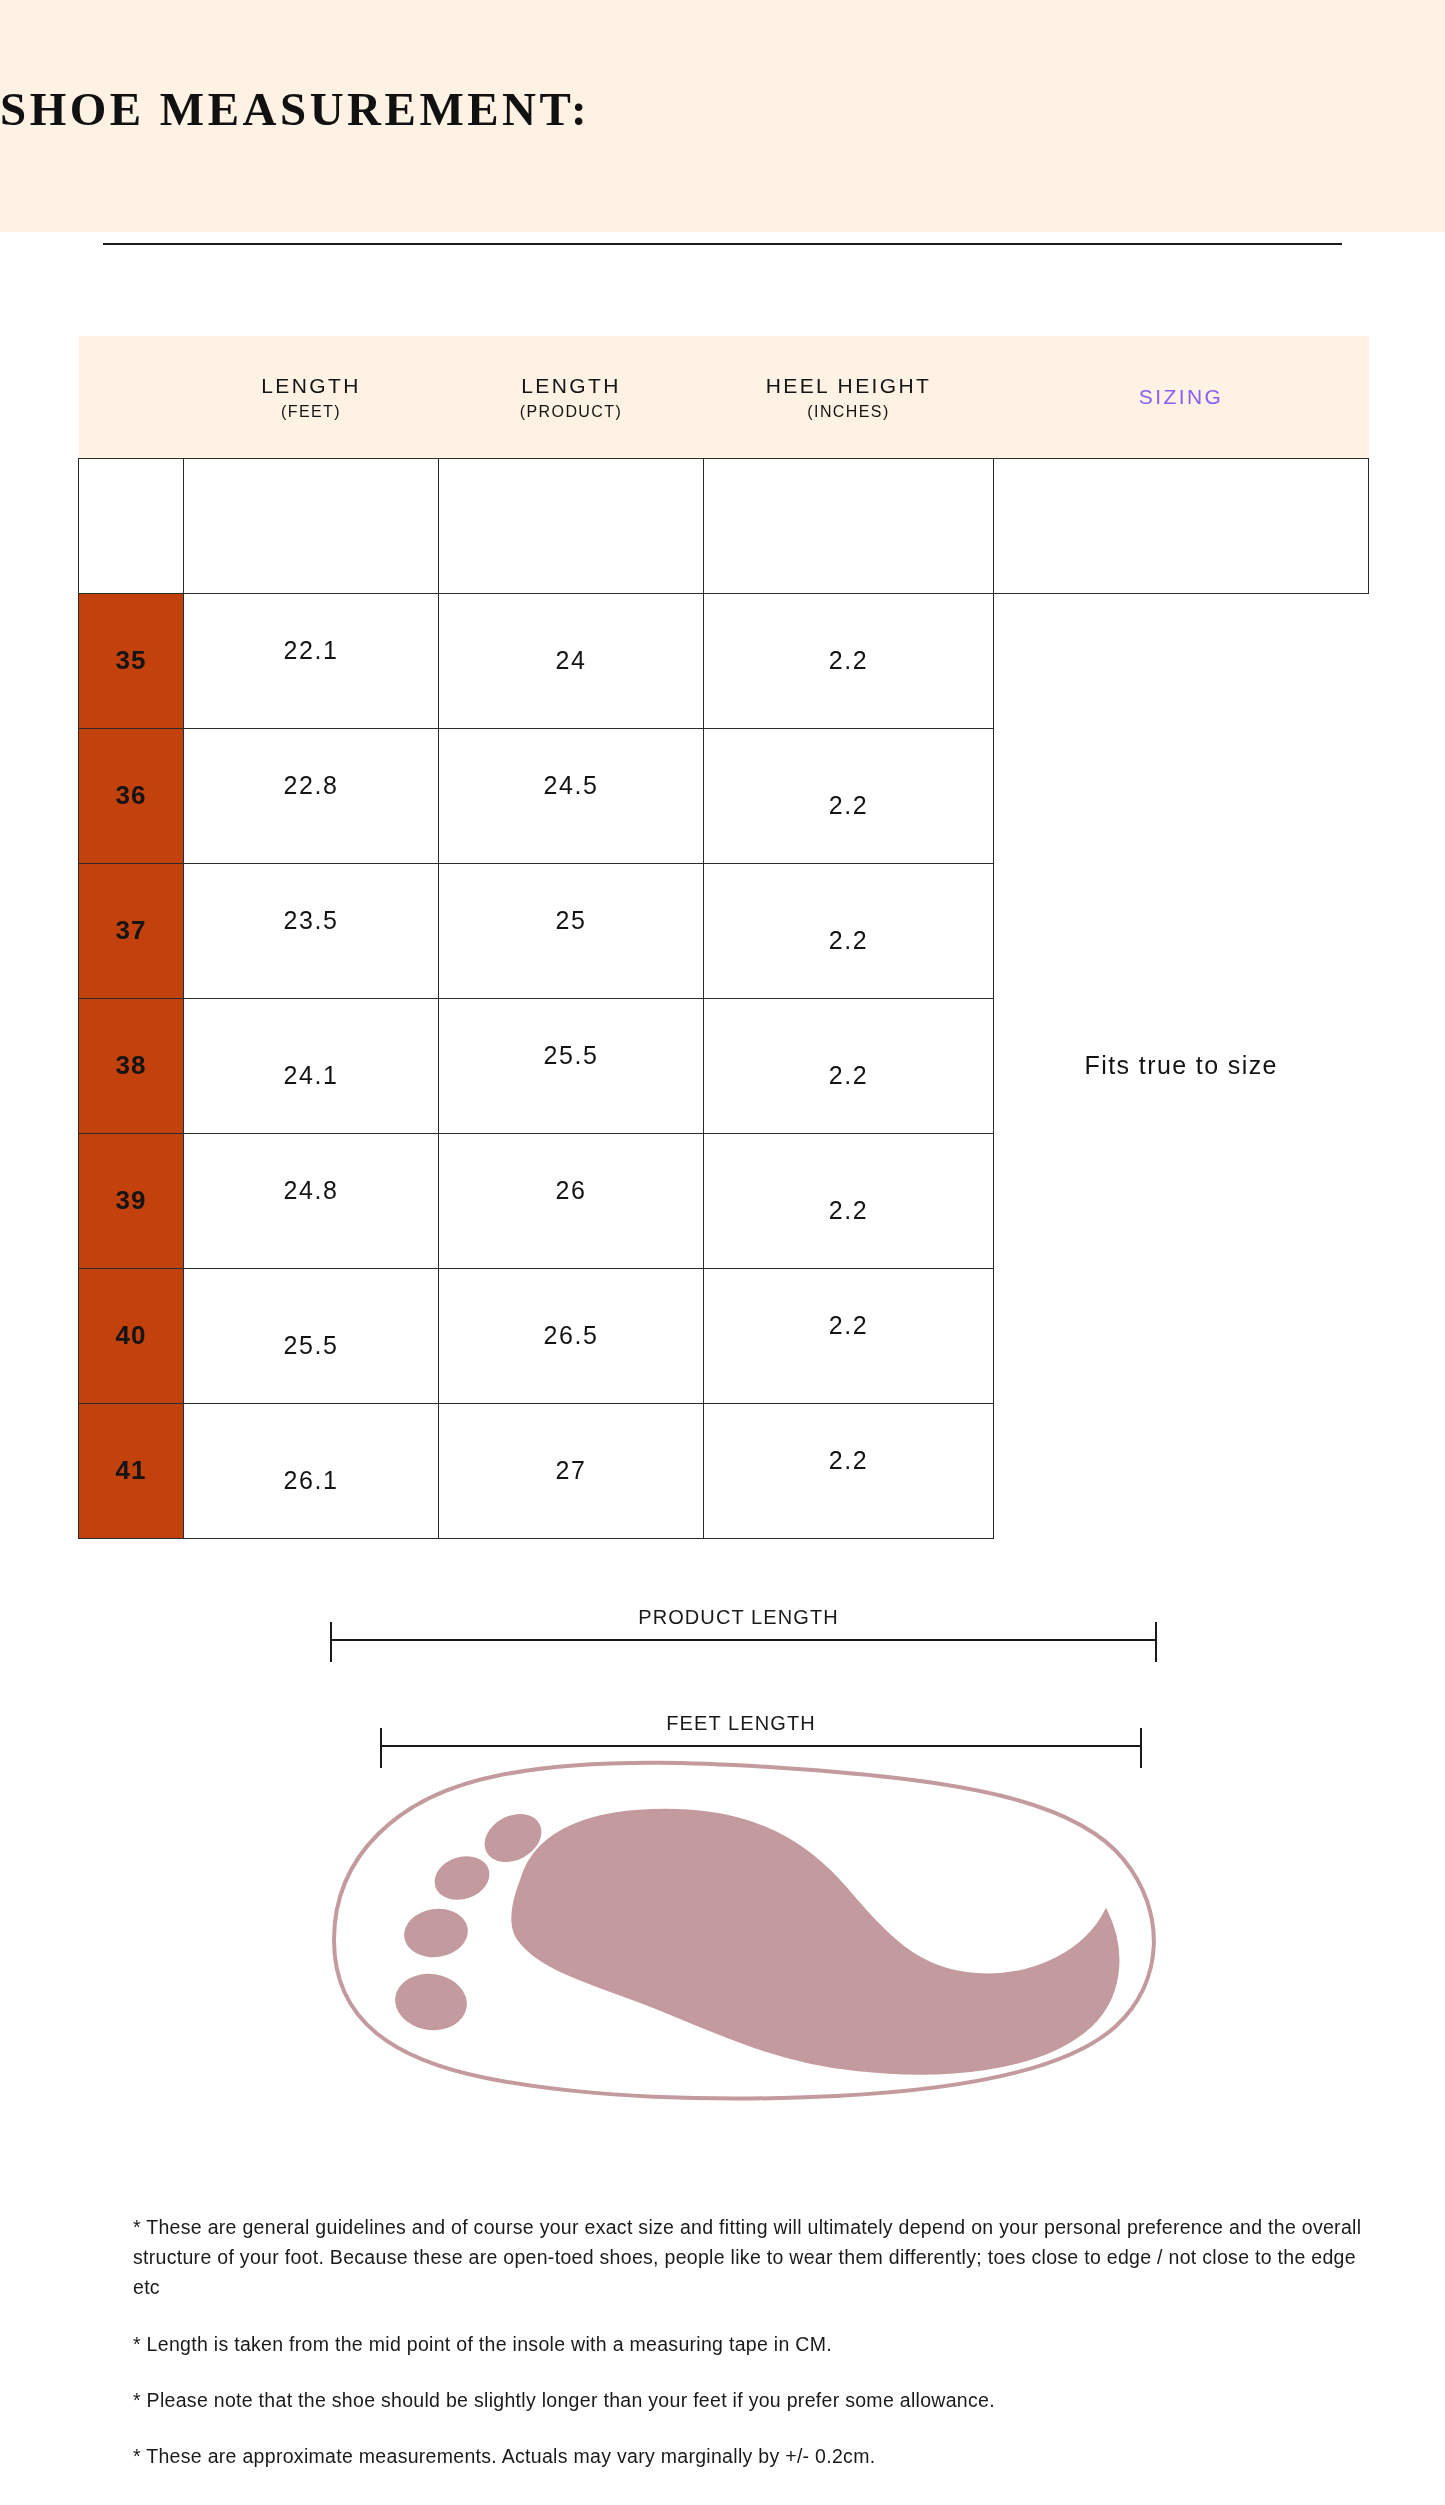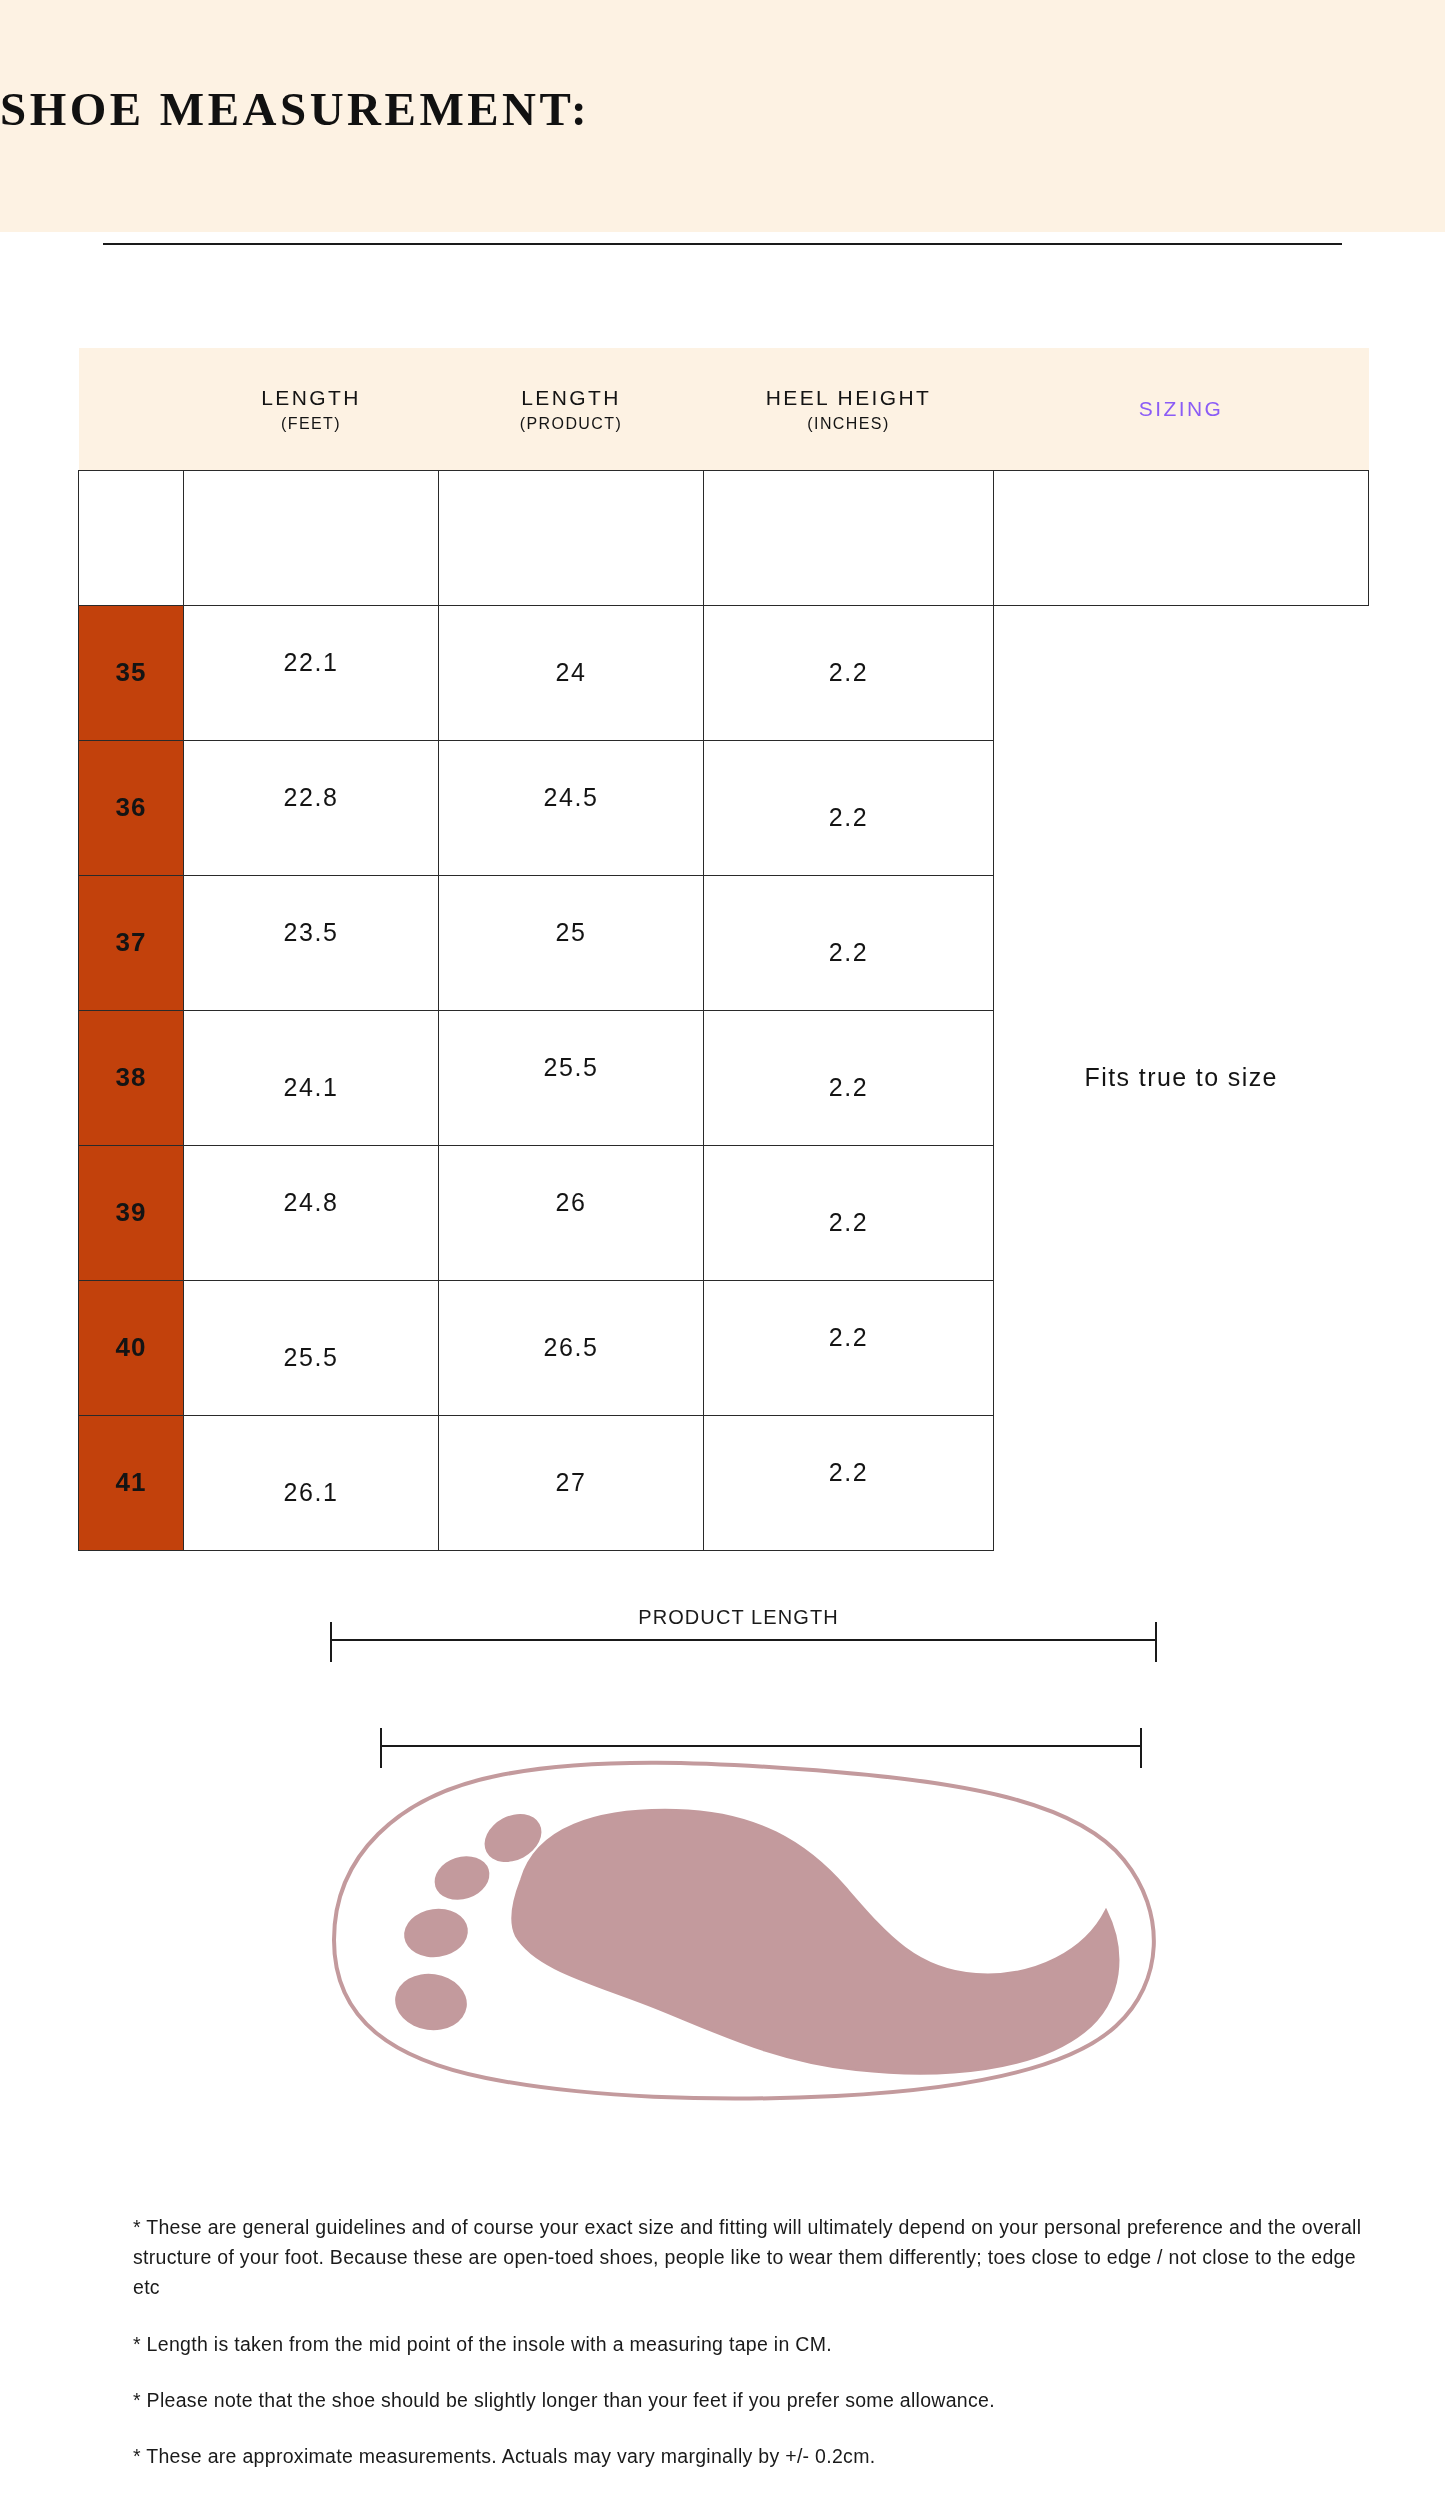--- a/index.html
+++ b/index.html
@@ -44,21 +44,21 @@
     top: 243px;
     width: 1239px;
     height: 2px;
     background: #1a1a1a;
   }
 
   
   .table-wrap {
     position: absolute;
     left: 78px;
-    top: 348px;
+    top: 336px;
     width: 1290px;
   }
   .size-table {
     border-collapse: collapse;
     width: 1290px;
     table-layout: fixed;
   }
   .size-table col.c-size    { width: 105px; }
   .size-table col.c-feet    { width: 255px; }
   .size-table col.c-product { width: 265px; }
@@ -244,20 +244,21 @@
         <td><span class="v-down">26.1</span></td>
         <td><span>27</span></td>
         <td><span class="v-up">2.2</span></td>
       </tr>
     </tbody>
   </table>
 </div>
 
 <div class="diagram">
   <div class="dim-label" style="left:360px; top:36px; width:725px;">PRODUCT LENGTH</div>
+  <div class="dim-label" style="left:380px; top:142px; width:690px;">FEET LENGTH</div>
 
   <svg width="1445" height="550" viewBox="0 0 1445 550">
 
     <g stroke="#1a1a1a" stroke-width="2" fill="none">
       <line x1="315" y1="1612" x2="0" y2="0" style="display:none"></line>
       <line x1="315" y1="70" x2="1140" y2="70"></line>
       <line x1="315" y1="52" x2="315" y2="92"></line>
       <line x1="1140" y1="52" x2="1140" y2="92"></line>
     </g>
 

